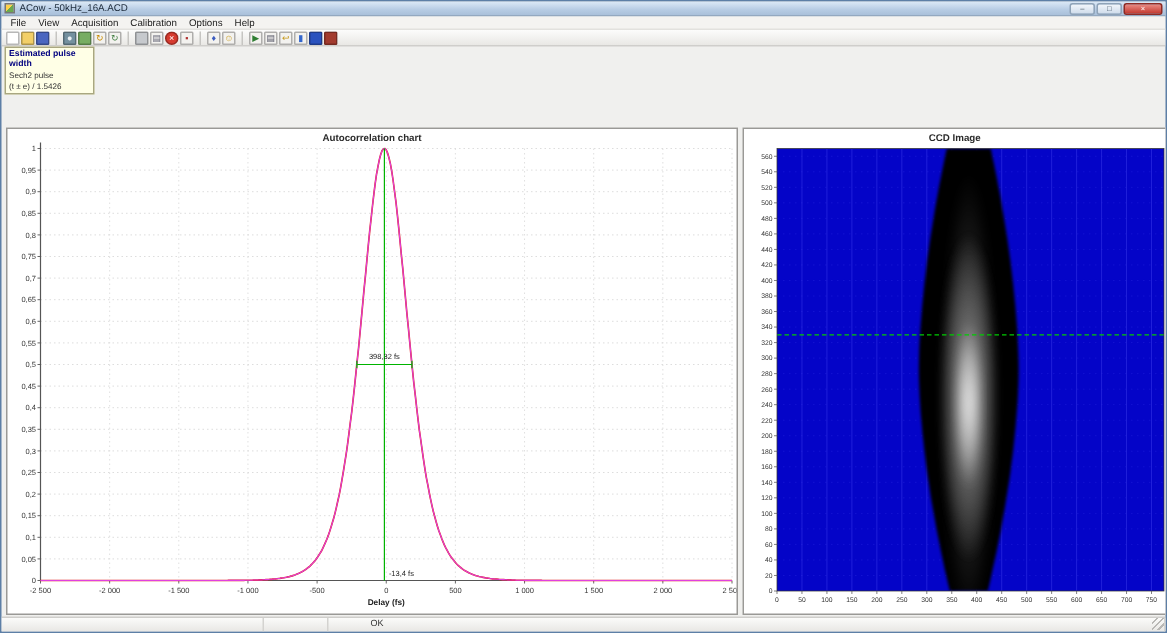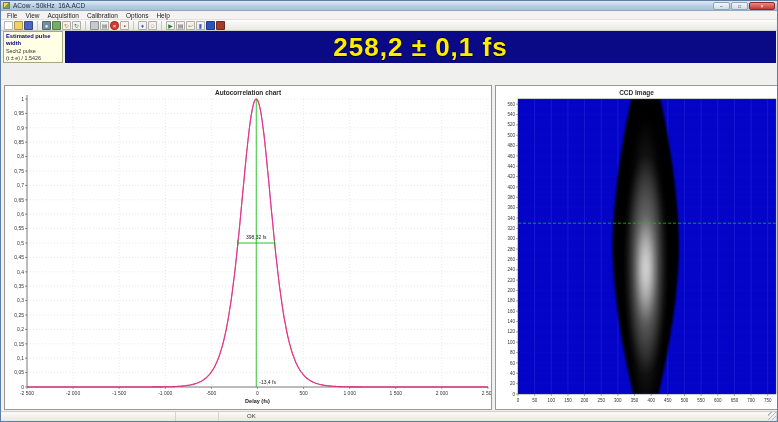--- a/index.html
+++ b/index.html
@@ -102,21 +102,20 @@
       <span class="tb-icon" style="background: rgb(42, 82, 190); color: rgb(255, 255, 255);"></span>
       <span class="tb-icon" style="background: rgb(162, 59, 46); color: rgb(255, 255, 255);"></span>
     </div>
 
   <div class="pulse-panel">
     <div class="pp-title">Estimated pulse width</div>
     <div class="pp-line">Sech2 pulse</div>
     <div class="pp-line">(t ± e) / 1.5426</div>
   </div>
 
-  <div class="banner" id="banner" style="background: rgb(10, 10, 134); color: rgb(255, 236, 0);">258,2 ± 0,1 fs</div>
 
   <div class="panel" id="ac-panel">
     <svg id="ac-svg" width="486" height="323" viewBox="0 0 486 323">
         <g>
           <line x1="20" y1="301" x2="22" y2="301" stroke="#555" stroke-width="0.6"></line>
           <text x="19" y="302.8" text-anchor="end" font-size="5" fill="#333">0</text>
           <line x1="22" y1="286.6" x2="483" y2="286.6" stroke="#d9d9d9" stroke-width="0.6" stroke-dasharray="1,2"></line>
           <line x1="20" y1="286.6" x2="22" y2="286.6" stroke="#555" stroke-width="0.6"></line>
           <text x="19" y="288.40000000000003" text-anchor="end" font-size="5" fill="#333">0,05</text>
           <line x1="22" y1="272.2" x2="483" y2="272.2" stroke="#d9d9d9" stroke-width="0.6" stroke-dasharray="1,2"></line>

